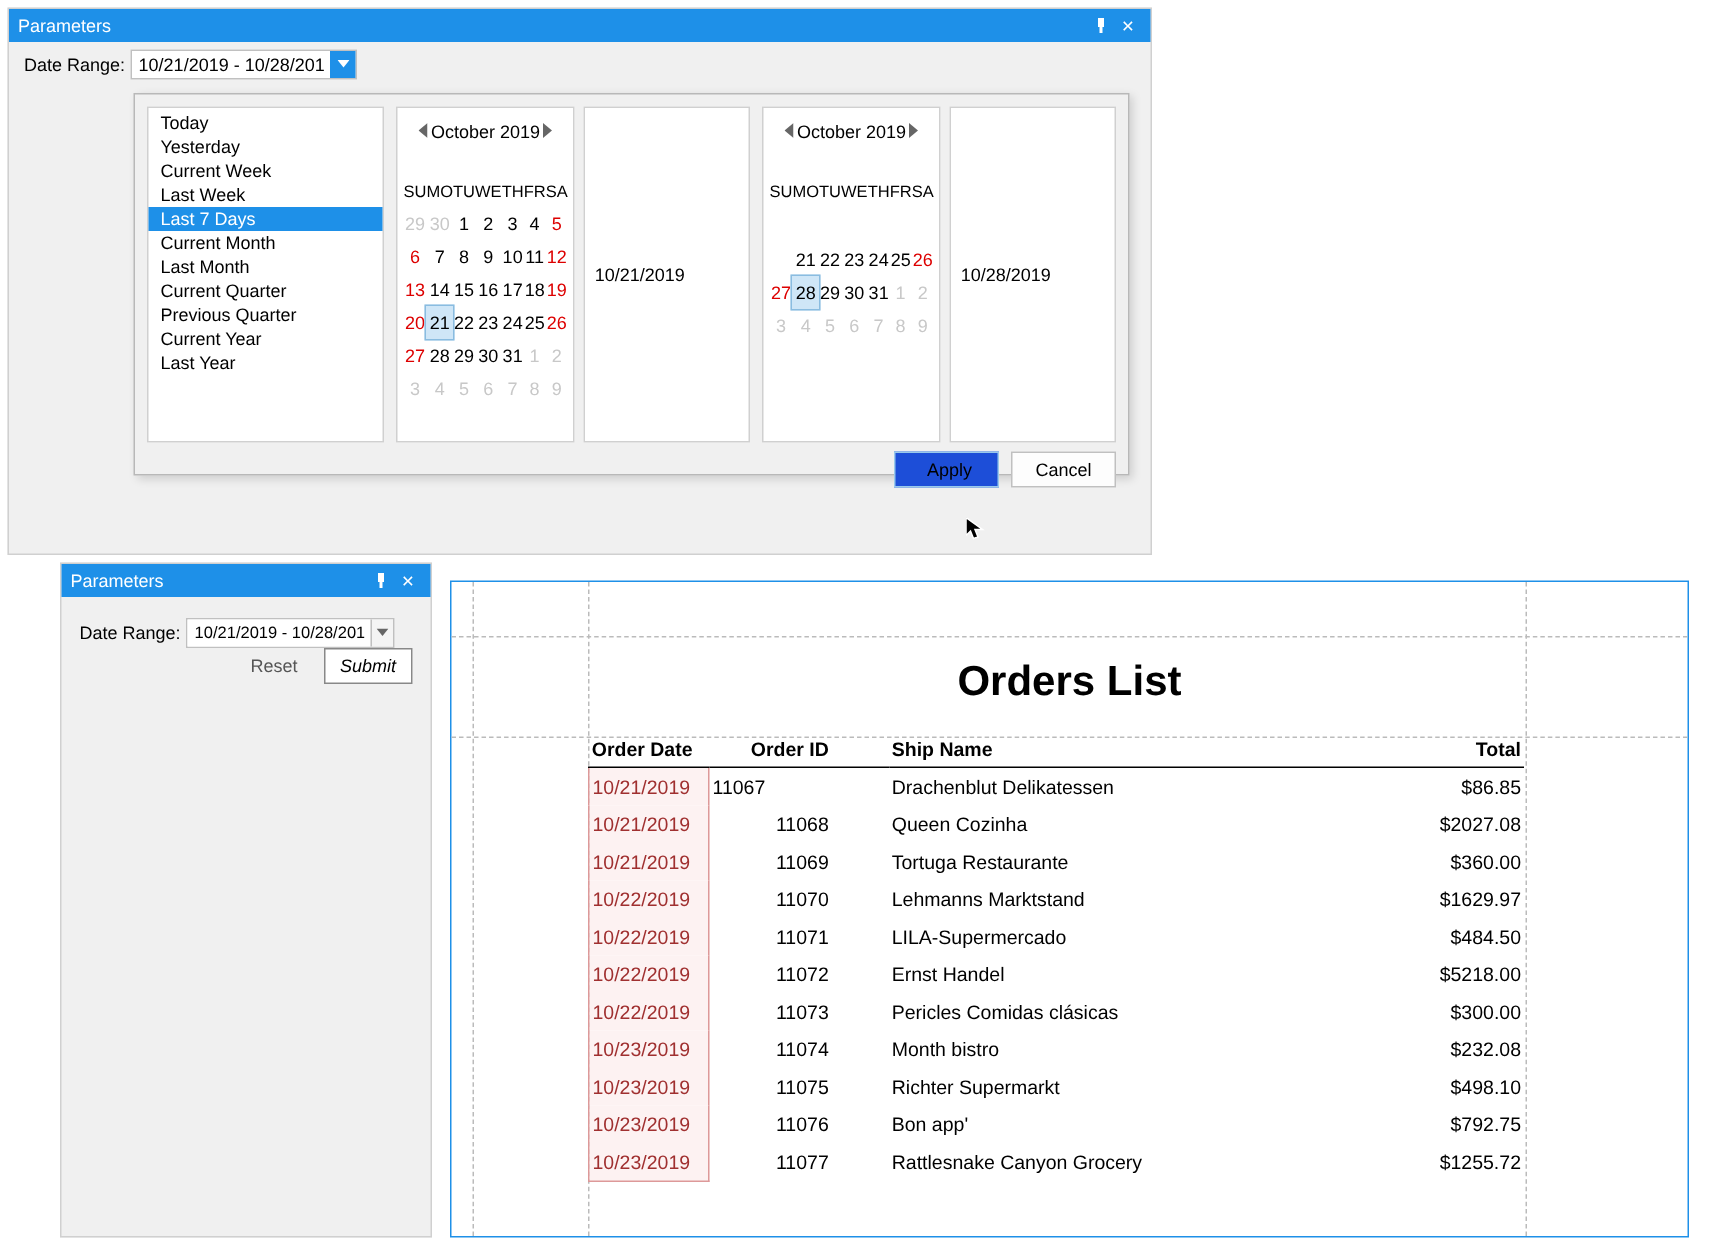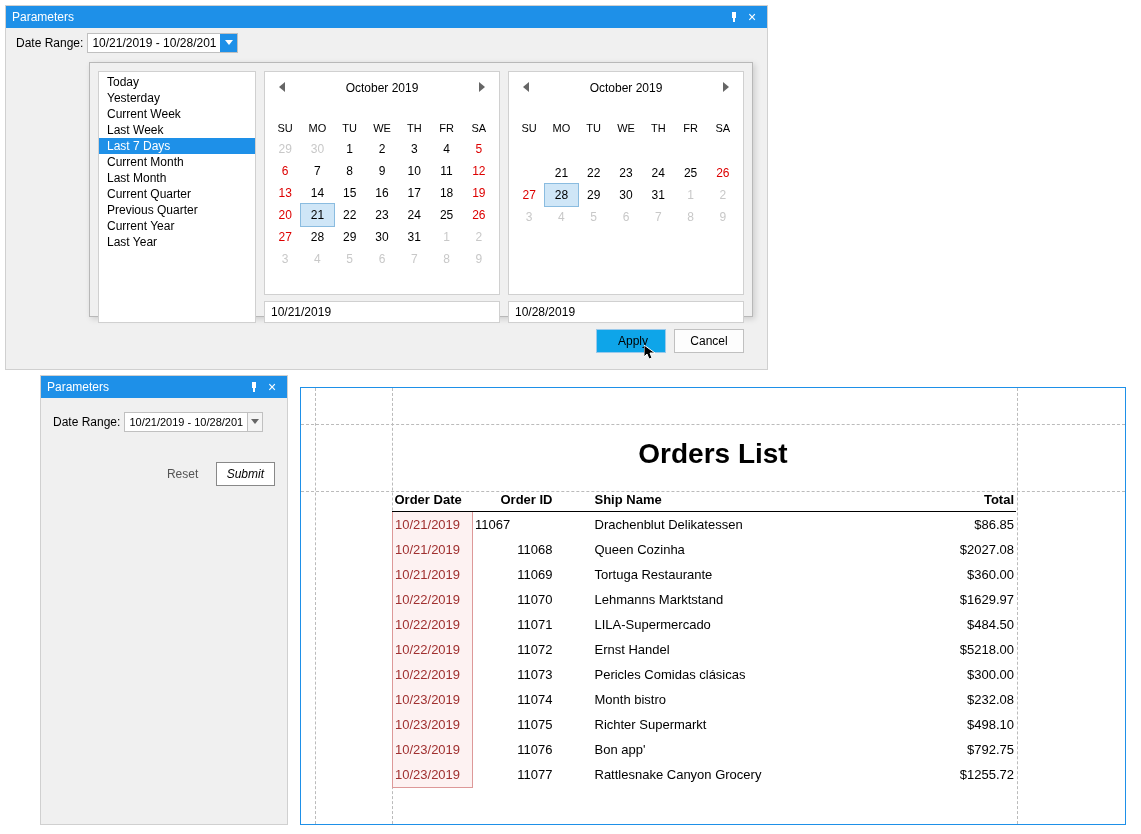--- a/index.html
+++ b/index.html
@@ -98,21 +98,21 @@
     cursor: pointer;
     line-height: 14px;
   }
   .preset-item.selected {
     background: #1e90e8;
     color: #fff;
   }
   .cal-col {
     width: 236px;
     display: flex;
-    flex-direction: column;
+    flex-direction: row;
     gap: 6px;
   }
   .calendar {
     background: #fff;
     border: 1px solid #d0d0d0;
     padding: 6px 4px 4px 4px;
     height: 224px;
   }
   .cal-head {
     display: flex;
@@ -181,21 +181,21 @@
     min-width: 70px;
     height: 24px;
     border: 1px solid #c0c0c0;
     background: #fdfdfd;
     font-size: 12px;
     font-family: inherit;
     cursor: pointer;
     padding: 0 12px;
   }
   .btn.primary {
-    background: #0ea5e9;
+    background: #1d4ed8;
     border-color: #99c9eb;
     padding-left: 16px;
   }
   .cursor {
     position: absolute;
     width: 16px; height: 16px;
   }
 
   
   .panel2-wrap {
@@ -235,21 +235,20 @@
   .p2-range-input .dd2 {
     width: 15px;
     border-left: 1px solid #c0c0c0;
     display: flex; align-items: center; justify-content: center;
     cursor: pointer;
     background: #f4f4f4;
   }
   .p2-range-input .dd2 svg { width: 8px; height: 6px; fill: #666; }
   .p2-btns {
     display: flex; justify-content: flex-end; gap: 8px;
-    margin-top: 30px;
   }
   .btn-flat {
     min-width: 50px;
     height: 24px;
     border: none;
     background: transparent;
     font-size: 12px;
     font-family: inherit;
     cursor: pointer;
     color: #555;

